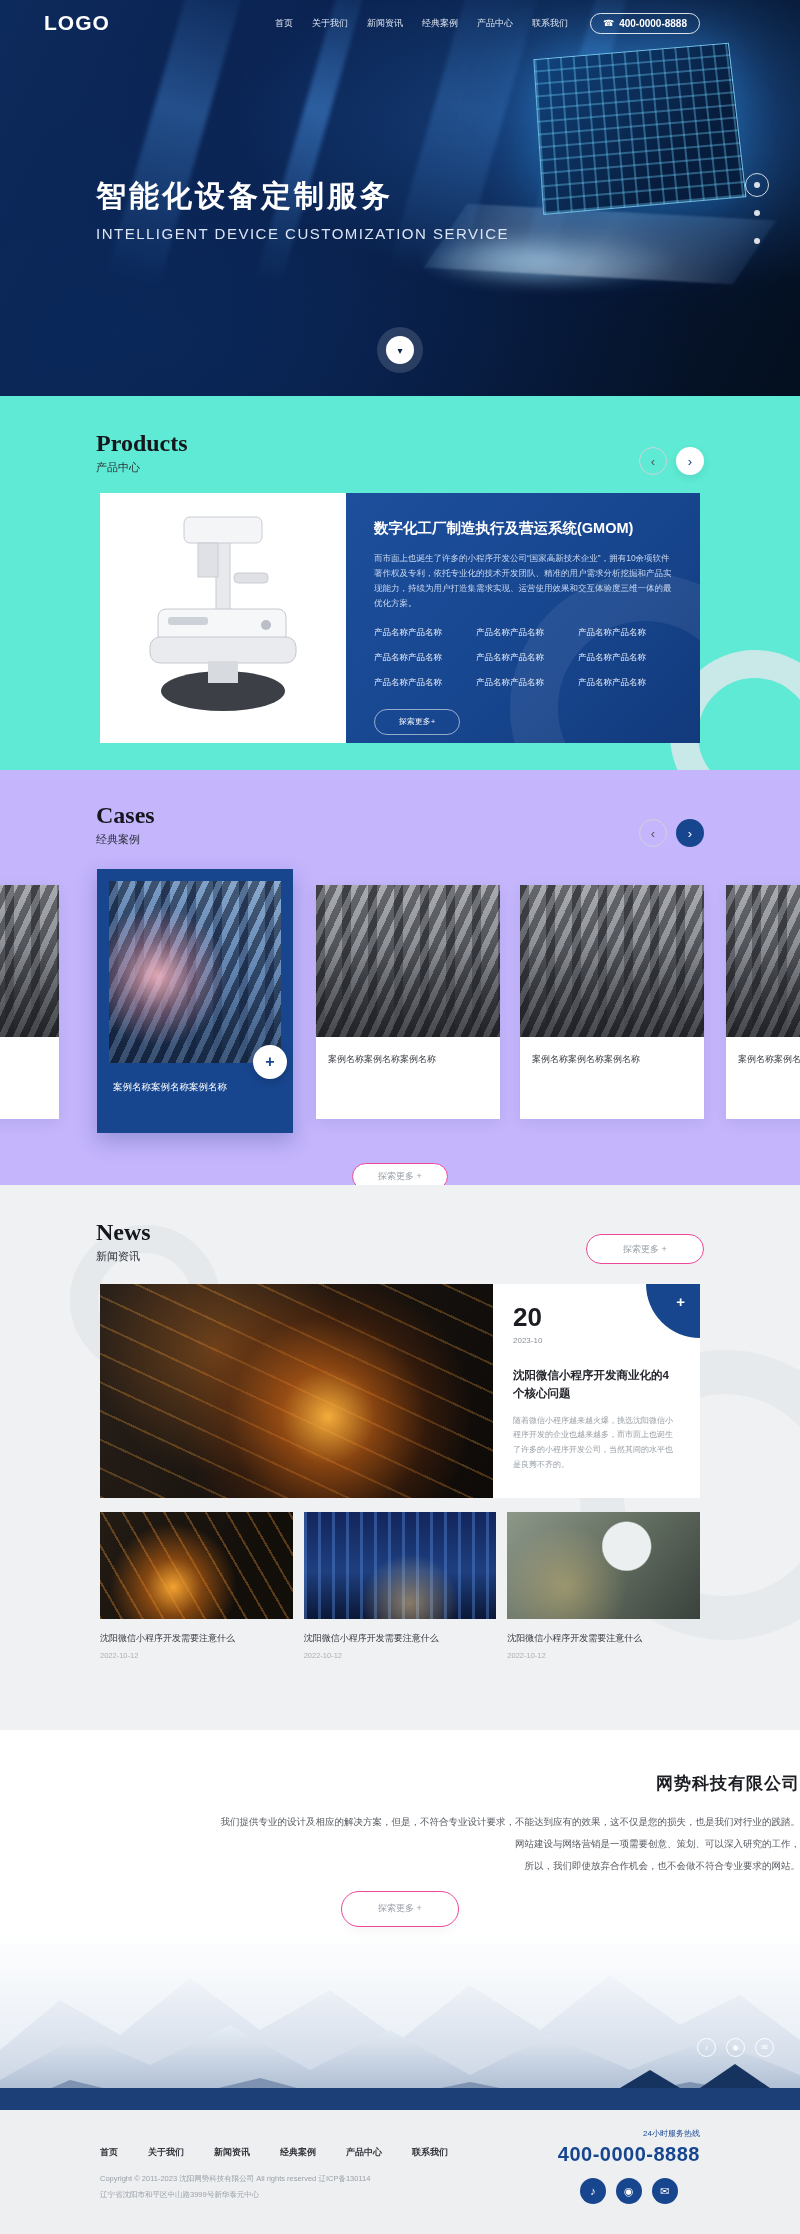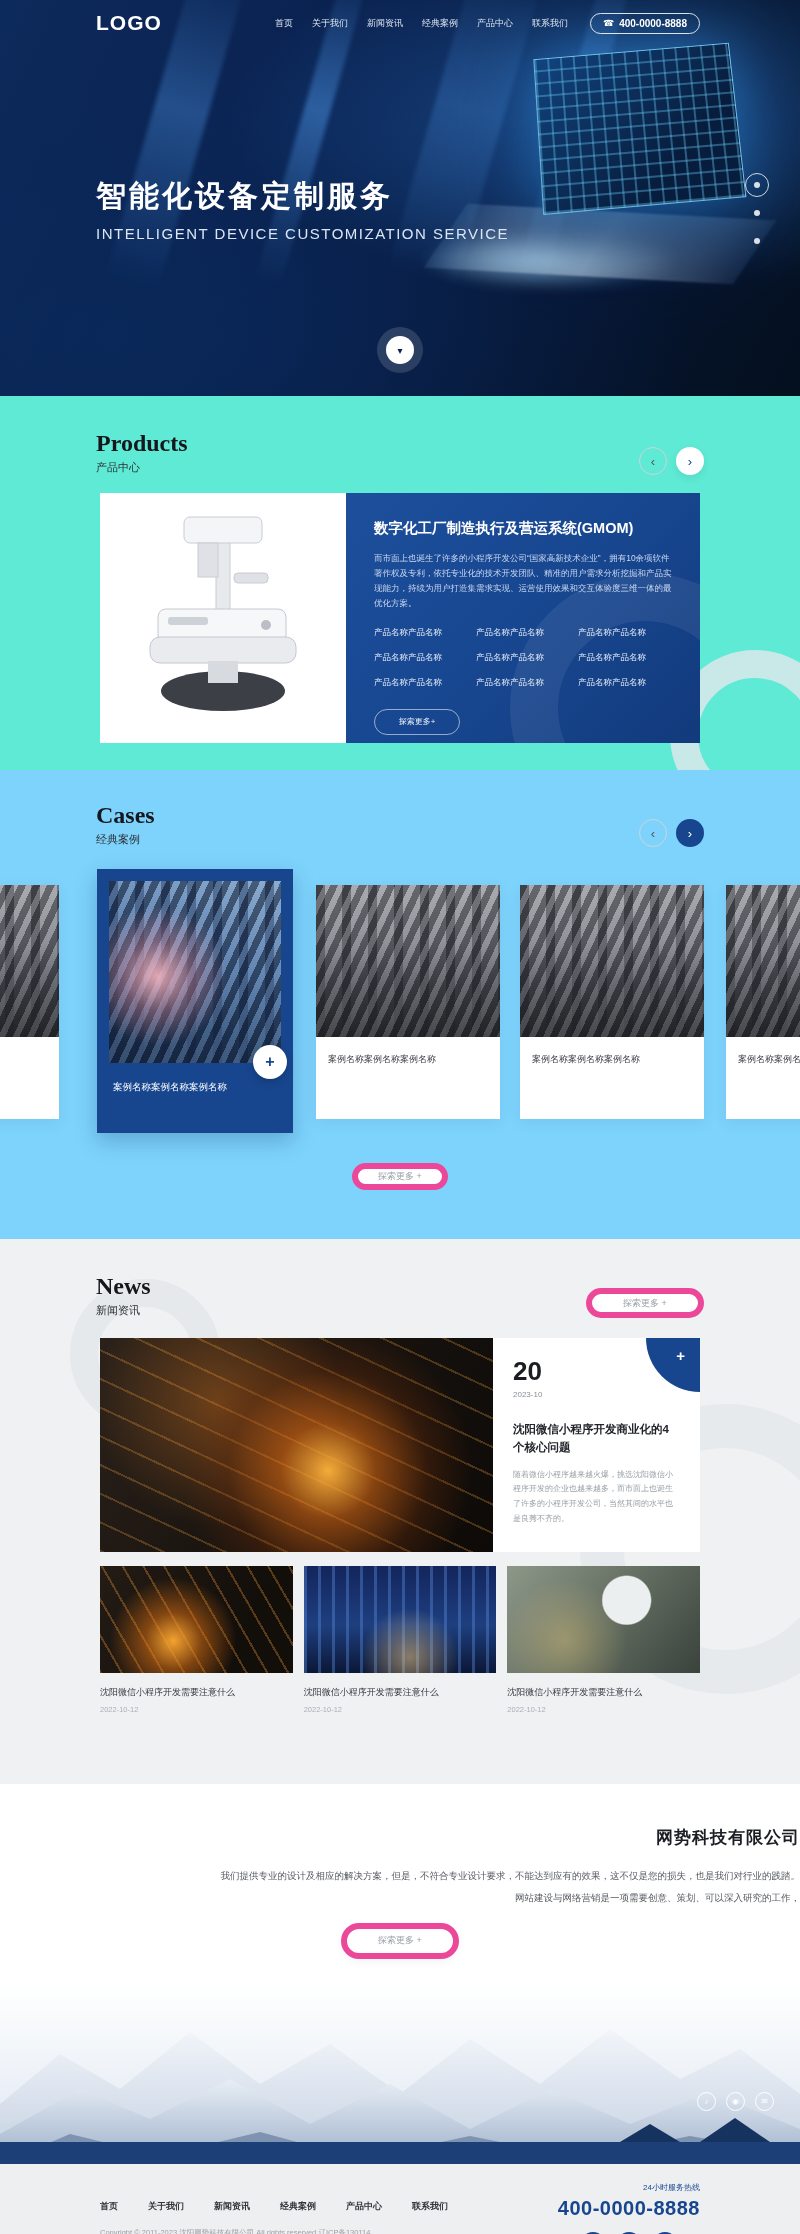--- a/index.html
+++ b/index.html
@@ -26,21 +26,21 @@
     border:1px solid rgba(130,215,255,.8);
     box-shadow:0 0 70px rgba(60,170,255,.6), 0 45px 80px rgba(0,25,70,.7); }
   .platform { position:absolute; right:40px; top:212px; width:320px; height:64px;
     transform:skewX(-32deg) rotate(3deg);
     background:linear-gradient(90deg, rgba(140,200,255,.12), rgba(225,243,255,.55) 50%, rgba(120,180,255,.12));
     filter:blur(1px); }
   .glow { position:absolute; right:120px; top:230px; width:260px; height:60px;
     background:radial-gradient(ellipse, rgba(170,225,255,.8), transparent 70%); filter:blur(6px); }
 
   .navbar { position:absolute; top:0; left:0; right:0; height:46px; z-index:5;
-    display:flex; align-items:center; padding:0 100px 0 96px; }
+    display:flex; align-items:center; padding:0 100px 0 44px; }
   .logo { color:#fff; font-size:21px; font-weight:bold; letter-spacing:1px; }
   .menu { display:flex; gap:19px; margin-left:auto; }
   .menu-item { color:#dfe6f2; font-size:9px; cursor:pointer; white-space:nowrap; }
   .phone-pill { margin-left:22px; border:1px solid rgba(255,255,255,.85); border-radius:12px;
     color:#fff; font-size:10px; font-weight:bold; padding:4px 12px; display:flex; align-items:center; gap:5px; cursor:pointer; }
   .phone-pill .ic { font-size:9px; }
 
   .hero-text { position:absolute; left:96px; top:176px; z-index:4; }
   .hero-title { color:#fff; font-size:30px; font-weight:bold; letter-spacing:3px; }
   .hero-sub { color:#dbe5f5; font-size:15px; letter-spacing:1.5px; margin-top:8px; font-weight:400; }
@@ -59,41 +59,41 @@
   .sec-head { display:flex; align-items:flex-end; justify-content:space-between; margin:0 96px 0 96px; }
   .sec-title { font-family:"Liberation Serif","DejaVu Serif",serif; font-size:24px; color:#15171c; font-weight:bold; }
   .sec-sub { font-size:11px; color:#2b2e35; margin-top:3px; }
   .arrows { display:flex; gap:9px; align-items:center; }
   .arrow { width:28px; height:28px; border-radius:50%; display:flex; align-items:center; justify-content:center;
     font-size:13px; cursor:pointer; }
   .arrow.ghost { border:1px solid #cfd3d9; color:#555; background:transparent; }
   .arrow.lite  { background:#fff; color:#17468f; box-shadow:0 3px 8px rgba(0,0,0,.08); border:none; }
   .arrow.solid { background:#17468f; color:#fff; border:none; }
   .more-pill { display:flex; align-items:center; justify-content:center; cursor:pointer;
-    border:6px solid #ec4899; border-radius:16px; background:#fff; color:#9aa0a8; font-size:9px; }
+    border:1px solid #ec4899; border-radius:16px; background:#fff; color:#9aa0a8; font-size:9px; }
 
   
   .products { height:374px; background:#5eead4; padding-top:34px; position:relative; overflow:hidden; }
   .prod-ring { position:absolute; right:-40px; bottom:-50px; width:170px; height:170px; border-radius:50%;
     border:28px solid #e4e7ec; opacity:.8; }
   .prod-row { position:relative; z-index:1; margin:18px 100px 0 100px; height:250px; display:flex; }
   .prod-card { width:246px; background:#fff; display:flex; align-items:center; justify-content:center; cursor:pointer; }
   .prod-panel { width:354px; position:relative; overflow:hidden; padding:26px 28px;
     background:linear-gradient(135deg,#1d4f9c 0%, #17468f 55%, #123a7c 100%); }
   .panel-arc { position:absolute; right:-80px; bottom:-100px; width:270px; height:270px; border-radius:50%;
     border:48px solid rgba(255,255,255,.07); }
   .panel-title { color:#fff; font-size:14.5px; font-weight:bold; position:relative; z-index:1; }
   .panel-desc { color:#c9d8f0; font-size:8.5px; line-height:1.75; margin-top:13px; position:relative; z-index:1; }
   .panel-links { display:grid; grid-template-columns:1fr 1fr 1fr; row-gap:13px; column-gap:8px; margin-top:16px; position:relative; z-index:1; }
   .panel-link { color:#e8eef9; font-size:8.5px; cursor:pointer; white-space:nowrap; }
   .panel-more { margin-top:20px; width:86px; height:26px; border:1px solid rgba(255,255,255,.55); border-radius:14px;
     color:#eef3fb; font-size:8px; display:flex; align-items:center; justify-content:center; cursor:pointer; position:relative; z-index:1; }
 
   
-  .cases { height:469px; background:#7dd3fc; padding-top:32px; position:relative; overflow:hidden; }
+  .cases { height:415px; background:#c4b5fd; padding-top:32px; position:relative; overflow:hidden; }
   .car-wrap { position:relative; height:268px; margin-top:22px; }
   .case-card { position:absolute; top:16px; width:184px; height:234px; background:#fff;
     box-shadow:0 4px 14px rgba(20,30,60,.07); cursor:pointer; }
   .case-img { height:152px; }
   .case-label { font-size:9px; color:#3a3d44; padding:16px 12px 0 12px; }
   .case-card.active { top:0; height:264px; width:196px; background:#17468f; padding:12px; box-shadow:0 8px 20px rgba(10,40,100,.25); }
   .case-card.active .case-img { height:182px; position:relative; }
   .case-card.active .case-label { color:#fff; padding:18px 4px 0 4px; font-size:9.5px; }
   .plus-circle { position:absolute; right:-6px; bottom:-16px; width:34px; height:34px; border-radius:50%;
     background:#fff; color:#17468f; font-size:16px; font-weight:bold; display:flex; align-items:center; justify-content:center;
@@ -359,20 +359,21 @@
         <div class="thumb-date">2022-10-12</div>
       </div>
     </div>
   </section>
 
   <section class="about">
     <div class="about-title">网势科技有限公司</div>
     <div class="about-lines">
       <div class="about-line">我们提供专业的设计及相应的解决方案，但是，不符合专业设计要求，不能达到应有的效果，这不仅是您的损失，也是我们对行业的践踏。</div>
       <div class="about-line">网站建设与网络营销是一项需要创意、策划、可以深入研究的工作，</div>
+      <div class="about-line">所以，我们即使放弃合作机会，也不会做不符合专业要求的网站。</div>
     </div>
     <div class="more-pill about-more">探索更多 +</div>
   </section>
 
   <section class="mountain">
     <svg class="mtn-svg" width="800" height="180" viewBox="0 0 800 180">
       <defs>
         <linearGradient id="sky" x1="0" y1="0" x2="0" y2="1">
           <stop offset="0" stop-color="#ffffff"></stop>
             <stop offset="1" stop-color="#dde6f1"></stop>

